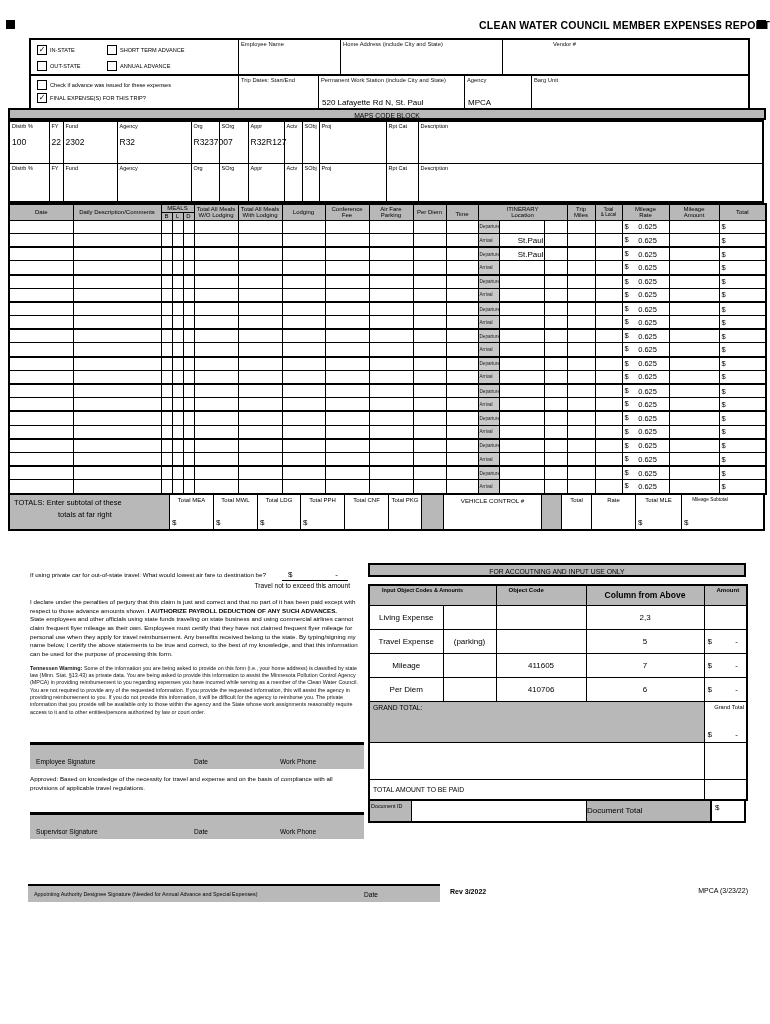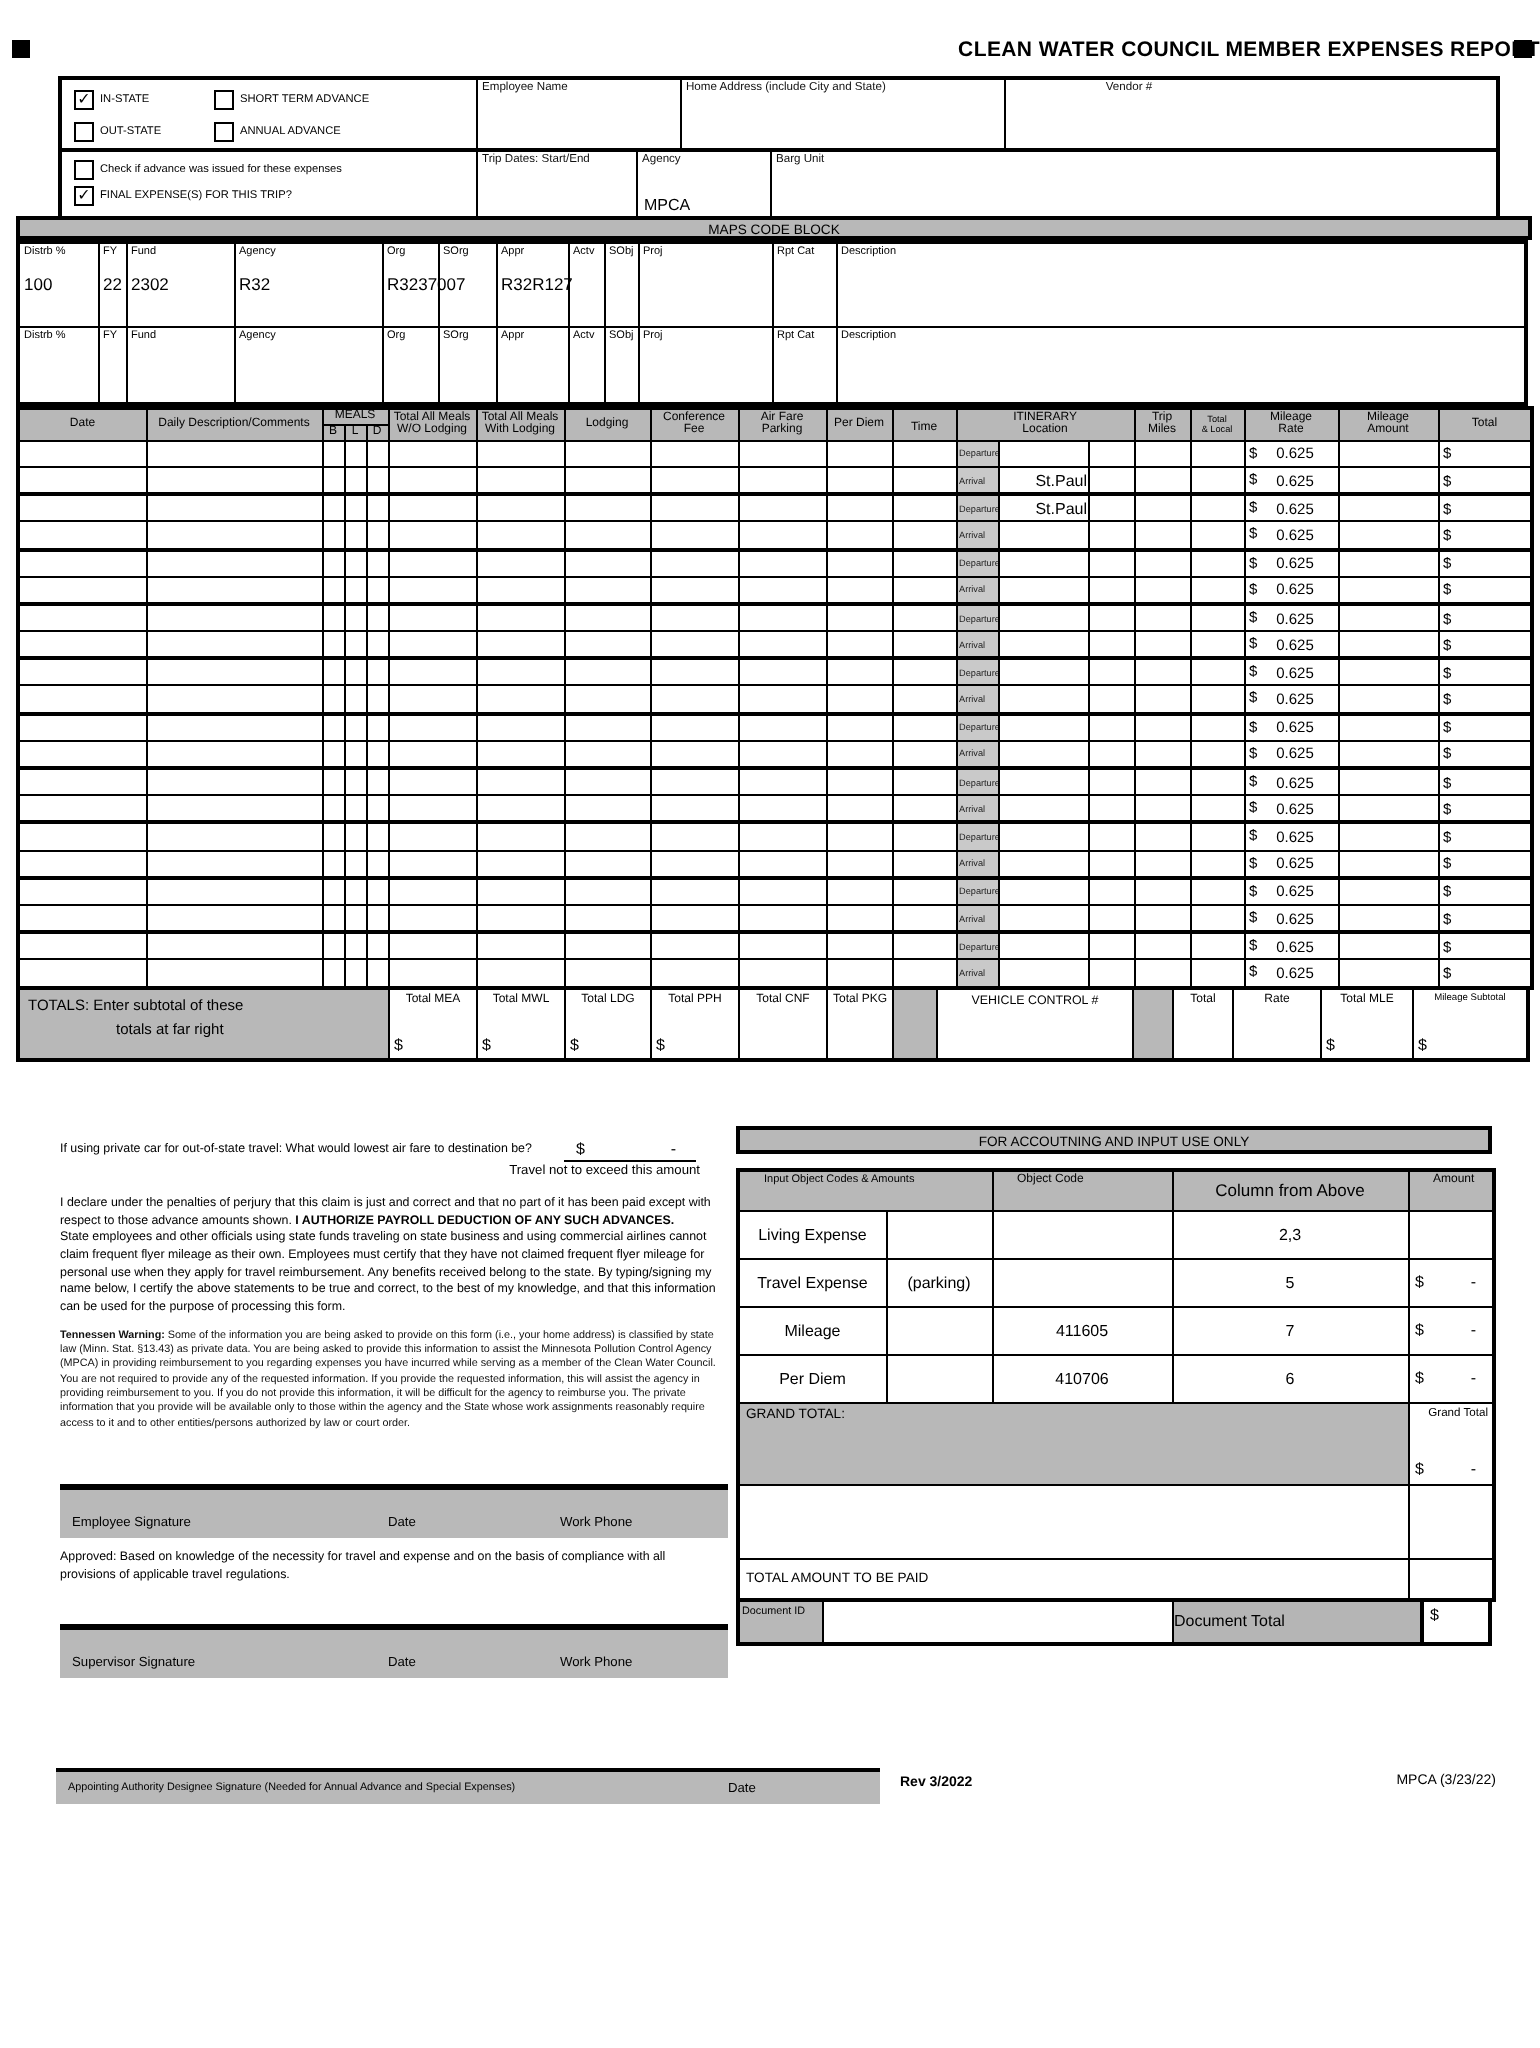--- a/index.html
+++ b/index.html
@@ -90,21 +90,21 @@
   .sigbar3 .sn3{font-size:5.4px;width:300px;}
   .sigbar3 .sd3{font-size:6.6px;margin-left:30px;}
   .rev{position:absolute;left:450px;top:888px;font-size:7px;font-weight:bold;}
   .mpca{position:absolute;right:22px;top:887px;font-size:7px;}
 
   
   .acct{position:absolute;left:368px;top:563px;width:378px;}
   .acct-title{border:2px solid #000;background:#b8b8b8;height:14px;line-height:13px;text-align:center;
               font-size:6.8px;box-sizing:border-box;}
   .at{border-collapse:collapse;table-layout:fixed;width:378px;border:2px solid #000;margin-top:7px;}
-  .at th{background:#b8b8b8;border:1px solid #000;font-weight:normal;padding:1px 12px;vertical-align:top;text-align:left;}
+  .at th{background:#b8b8b8;border:1px solid #000;font-weight:bold;padding:1px 12px;vertical-align:top;text-align:left;}
   .at td{border:1px solid #000;padding:0;}
   .at .hr{height:20px;}
   .h-input{font-size:5.5px;}
   .h-code{font-size:6px;}
   .h-col{font-size:8.5px;text-align:center !important;vertical-align:middle !important;}
   .h-amt{font-size:6px;text-align:center !important;}
   .ar td{height:23px;font-size:8px;text-align:center;vertical-align:middle;}
   .ar td.amt{position:relative;}
   .amt .cur{position:absolute;left:3px;top:50%;transform:translateY(-50%);}
   .amt .dv{position:absolute;right:8px;top:50%;transform:translateY(-50%);}
@@ -168,20 +168,24 @@
             <span class="box"></span>
             <span class="cblab">Check if advance was issued for these expenses</span>
           </div>
         <div class="cb cb2">
             <span class="box">✓</span>
             <span class="cblab">FINAL EXPENSE(S) FOR THIS TRIP?</span>
           </div>
       </div>
       <div class="tcell" style="width:80px">
         <div class="lab">Trip Dates: Start/End</div>
+      </div>
+      <div class="tcell" style="width:146px">
+        <div class="lab">Permanent Work Station (include City and State)</div>
+        <div class="val">520 Lafayette Rd N, St. Paul</div>
       </div>
       <div class="tcell" style="width:67px">
         <div class="lab">Agency</div>
         <div class="val">MPCA</div>
       </div>
       <div class="tcell last" style="width:53px">
         <div class="lab">Barg Unit</div>
       </div>
     </div>
   </div>
@@ -891,21 +895,21 @@
               <span class="rv">0.625</span>
             </td>
             <td></td>
             <td class="tcur"><span class="cur">$</span></td>
           </tr>
 
       </tbody>
     </table>
 
     <div class="totalsrow">
-      <div class="tc labcell" style="width:185px">
+      <div class="tc labcell" style="width:160px">
         <div class="l1">TOTALS:  Enter subtotal of these</div>
         <div class="l2">totals at far right</div>
       </div>
       <div class="tc" style="width:44px">
           <div class="tl">Total MEA</div>
           <span class="cur">$</span>
         </div>
       <div class="tc" style="width:44px">
           <div class="tl">Total MWL</div>
           <span class="cur">$</span>

